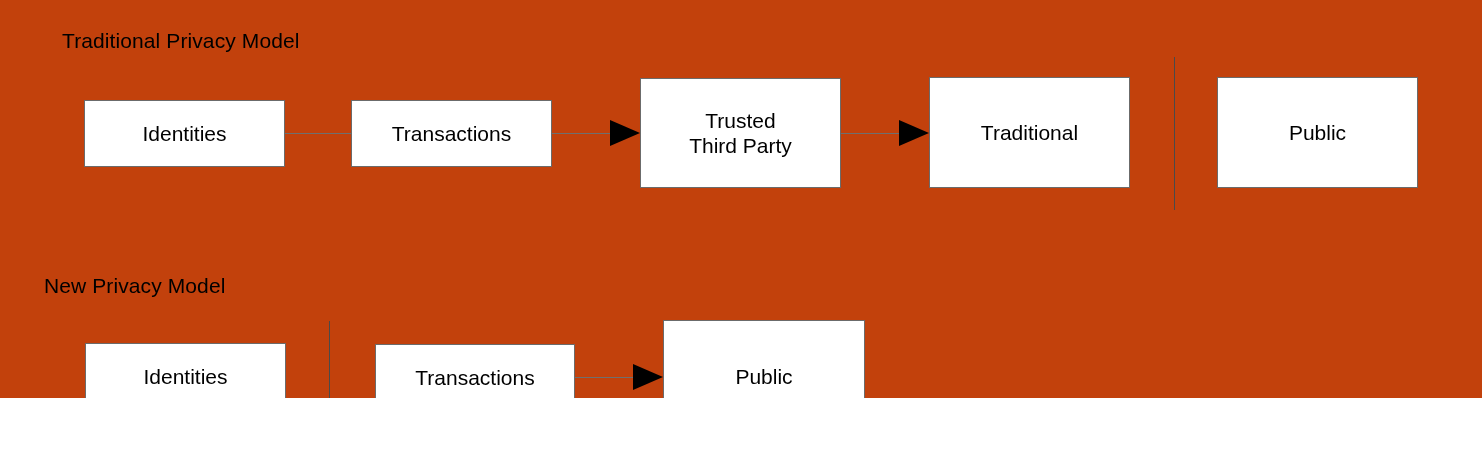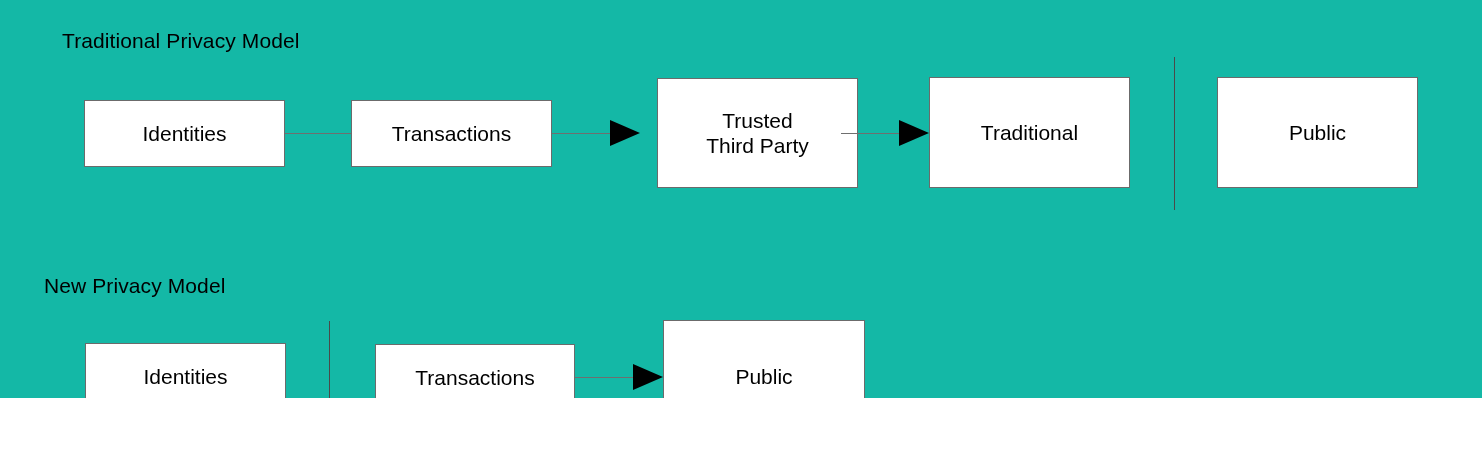--- a/index.html
+++ b/index.html
@@ -9,21 +9,21 @@
     background: #ffffff;
   }
   body {
     font-family: "Liberation Sans", sans-serif;
     color: #000000;
   }
   #canvas {
     position: relative;
     width: 1482px;
     height: 398px;
-    background: #14b8a6;
+    background: #c2410c;
     overflow: hidden;
   }
   .section-title {
     position: absolute;
     font-size: 21px;
     line-height: 21px;
     color: #000000;
     white-space: nowrap;
     letter-spacing: 0.1px;
   }
@@ -75,21 +75,21 @@
 
   <div class="connector" style="left:285px; top:133px; width:66px;"></div>
 
   <div class="node" style="left:351px; top:100px; width:201px; height:67px;">
     <span class="node-label">Transactions</span>
   </div>
 
   <div class="connector" style="left:552px; top:133px; width:58px;"></div>
   <div class="arrowhead" style="left:610px; top:120px;"></div>
 
-  <div class="node" style="left:640px; top:78px; width:201px; height:110px;margin-left:17px;">
+  <div class="node" style="left:640px; top:78px; width:201px; height:110px;">
     <span class="node-label">Trusted
 Third Party</span>
   </div>
 
   <div class="connector" style="left:841px; top:133px; width:58px;"></div>
   <div class="arrowhead" style="left:899px; top:120px;"></div>
 
   <div class="node" style="left:929px; top:77px; width:201px; height:111px;">
     <span class="node-label">Traditional</span>
   </div>

